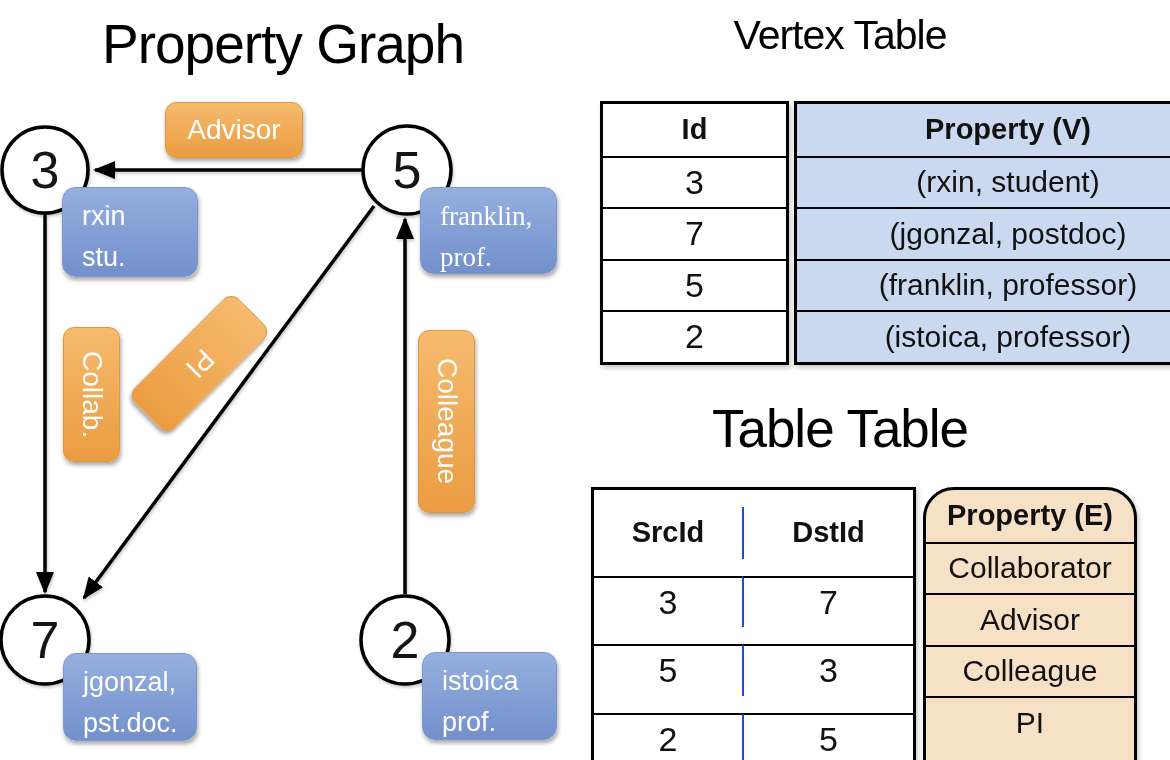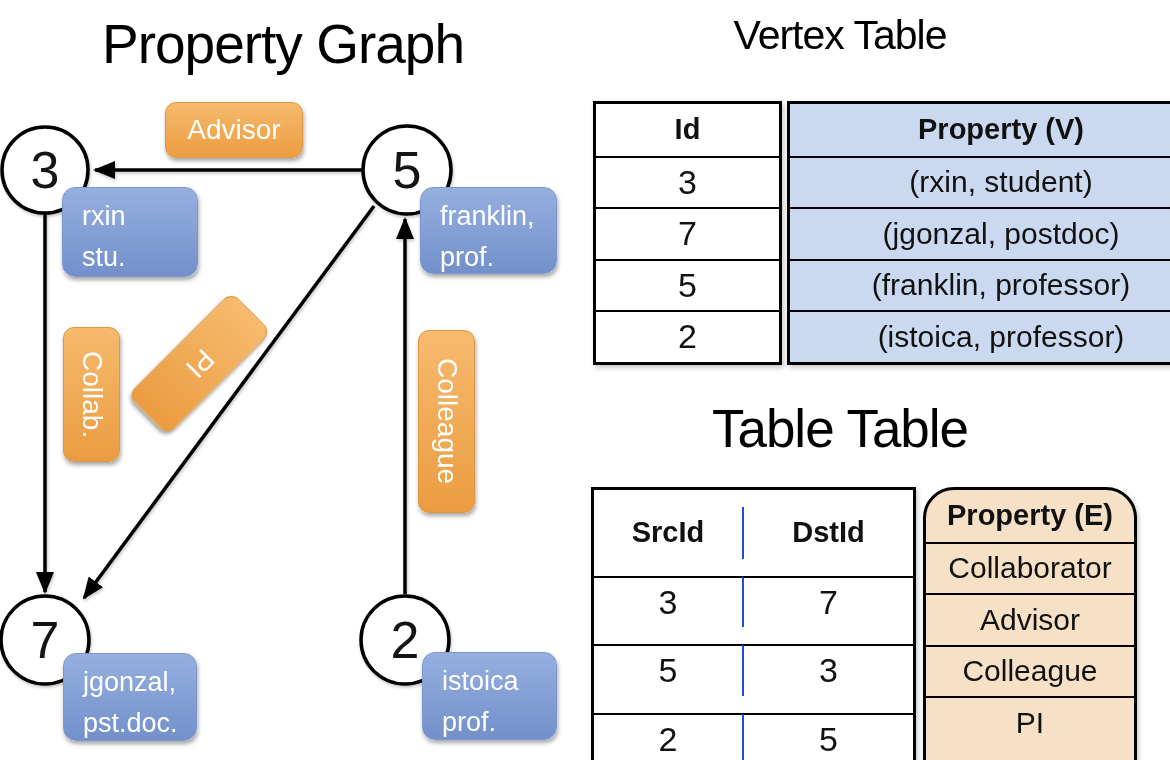--- a/index.html
+++ b/index.html
@@ -78,42 +78,42 @@
     <text class="vid" x="45" y="188" text-anchor="middle">3</text>
     <text class="vid" x="407" y="188" text-anchor="middle">5</text>
     <text class="vid" x="45" y="658" text-anchor="middle">7</text>
     <text class="vid" x="405" y="658" text-anchor="middle">2</text>
   </svg>
 
   <div class="prop-box" style="left:62px; top:187px; width:136px; height:90px;">
     <div>rxin</div>
     <div>stu.</div>
   </div>
-  <div class="prop-box" style="left:420px; top:187px; width:137px; height:87px;">
+  <div class="prop-box" style="left:420px; top:187px; width:137px; height:87px;font-family:Liberation Serif, serif;">
     <div>franklin,</div>
     <div>prof.</div>
   </div>
   <div class="prop-box" style="left:63px; top:653px; width:134px; height:88px;">
     <div>jgonzal,</div>
     <div>pst.doc.</div>
   </div>
   <div class="prop-box" style="left:422px; top:652px; width:135px; height:88px;">
     <div>istoica</div>
     <div>prof.</div>
   </div>
 
   <div class="edge-label" style="left:165px; top:102px; width:138px; height:56px;">Advisor</div>
   <div class="edge-label vertical" style="left:63px; top:327px; width:57px; height:135px;">Collab.</div>
   <div class="edge-label vertical" style="left:171px; top:290px; width:57px; height:147px; transform:rotate(45deg);">PI</div>
   <div class="edge-label vertical" style="left:418px; top:330px; width:57px; height:183px;">Colleague</div>
 
   <div class="big-title" style="left:585px; top:12px; width:510px; font-size:41px;">Vertex Table</div>
 
   <div class="table-group" style="left:593px; top:101px; gap:5px;">
-    <div class="mini-table" style="width:189px;">
+    <div class="mini-table" style="width:189px;margin-left:7px;">
       <div class="cell header first">Id</div>
       <div class="cell num">3</div>
       <div class="cell num">7</div>
       <div class="cell num">5</div>
       <div class="cell num">2</div>
     </div>
     <div class="mini-table blue" style="width:428px;">
       <div class="cell header first">Property (V)</div>
       <div class="cell">(rxin, student)</div>
       <div class="cell">(jgonzal, postdoc)</div>

